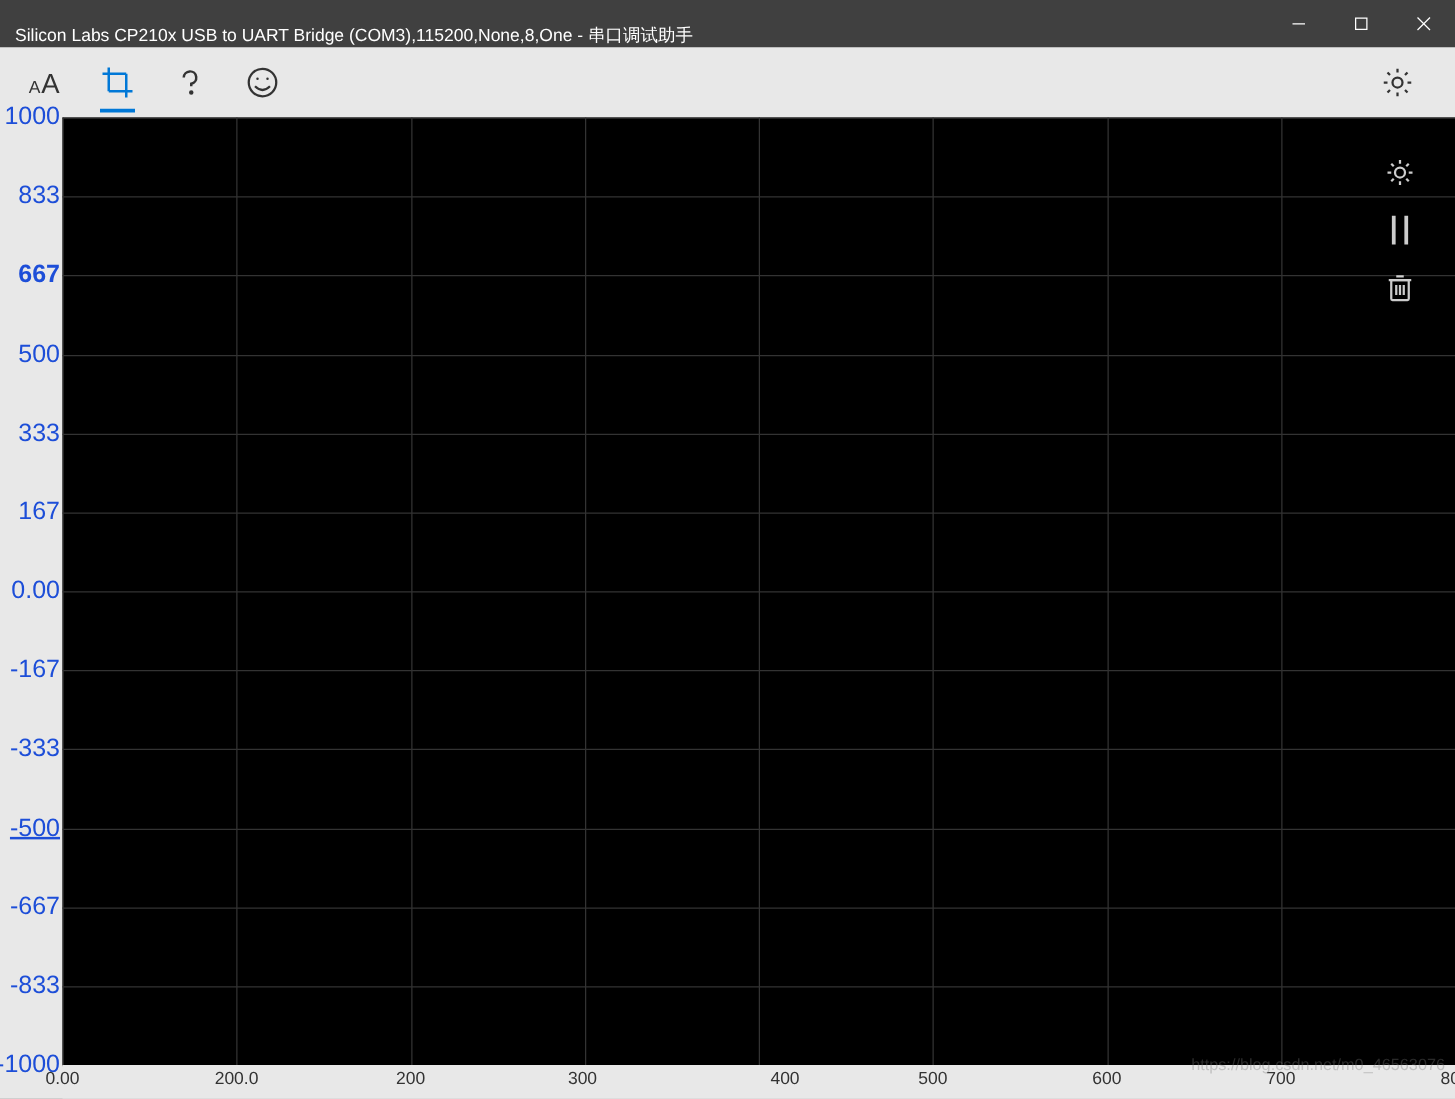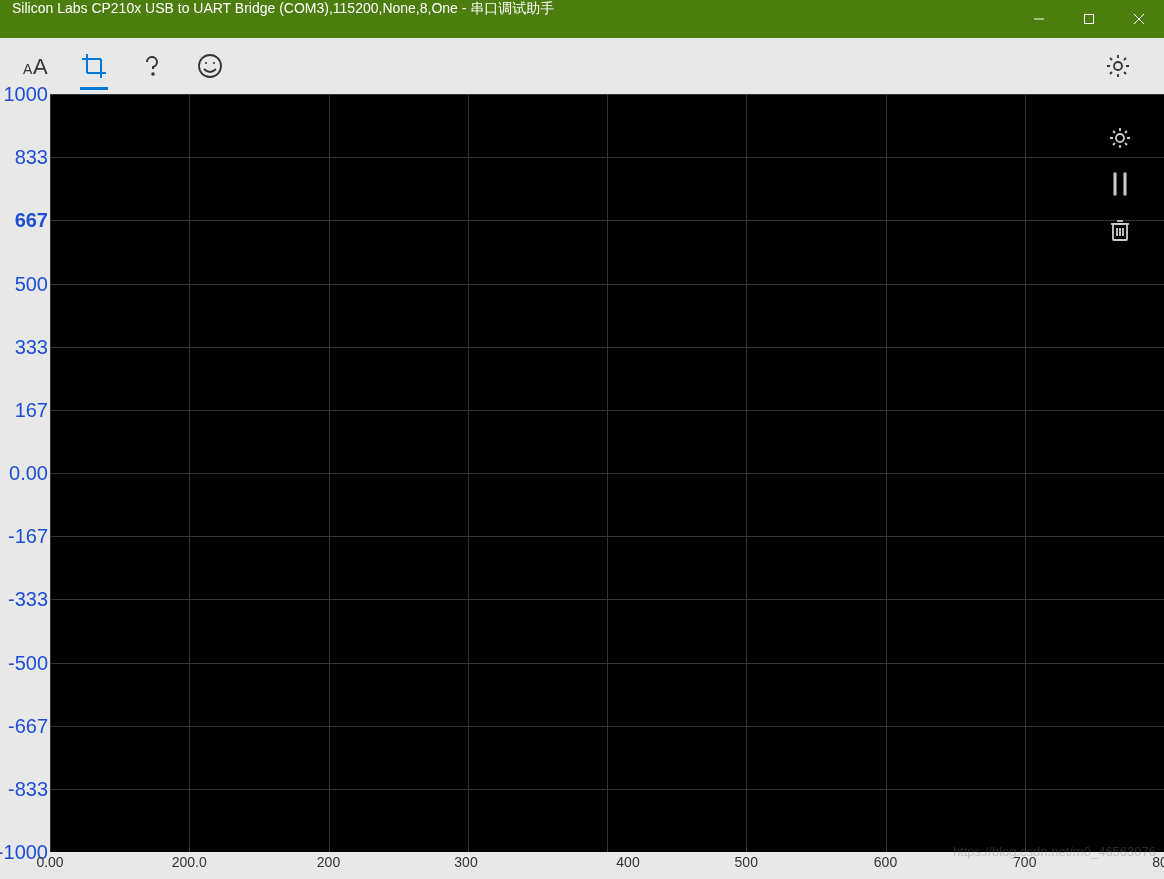--- a/index.html
+++ b/index.html
@@ -5,24 +5,24 @@
 * { margin: 0; padding: 0; box-sizing: border-box; }
 body {
   width: 1164px;
   height: 879px;
   font-family: "Microsoft YaHei", "Segoe UI", sans-serif;
   background: #e8e8e8;
   overflow: hidden;
 }
 .titlebar {
   height: 38px;
-  background: #4d7c0f;
+  background: #404040;
   color: white;
   display: flex;
-  align-items: flex-start;
+  align-items: flex-end;
   padding-left: 12px;
   font-size: 14px;
   gap: 36px;
 }
 .titlebar-text { flex: 1; }
 .window-controls { display: flex; height: 100%; }
 .window-btn {
   width: 50px;
   display: flex;
   align-items: center;
@@ -211,21 +211,21 @@
   <div class="y-axis">
       <div class="y-tick" style="top: 0px;">1000</div>
       <div class="y-tick" style="top: 63.293px; padding-left: 32px;">833</div>
       <div class="y-tick" style="top: 126.207px; font-weight: bold;">667</div>
       <div class="y-tick" style="top: 189.5px;">500</div>
       <div class="y-tick" style="top: 252.793px; text-align: right;">333</div>
       <div class="y-tick" style="top: 315.707px;">167</div>
       <div class="y-tick" style="top: 379px;">0.00</div>
       <div class="y-tick" style="top: 442.293px;">-167</div>
       <div class="y-tick" style="top: 505.207px;">-333</div>
-      <div class="y-tick" style="top: 568.5px;">-500</div>
+      <div class="y-tick" style="top: 568.5px; text-decoration: underline;">-500</div>
       <div class="y-tick" style="top: 631.793px;">-667</div>
       <div class="y-tick" style="top: 694.707px;">-833</div>
       <div class="y-tick" style="top: 758px;">-1000</div>
     </div>
   <div class="plot">
       <div class="grid-line-h" style="top: 0px;"></div>
       <div class="grid-line-h" style="top: 63.293px;"></div>
       <div class="grid-line-h" style="top: 126.207px;"></div>
       <div class="grid-line-h" style="top: 189.5px;"></div>
       <div class="grid-line-h" style="top: 252.793px;"></div>

